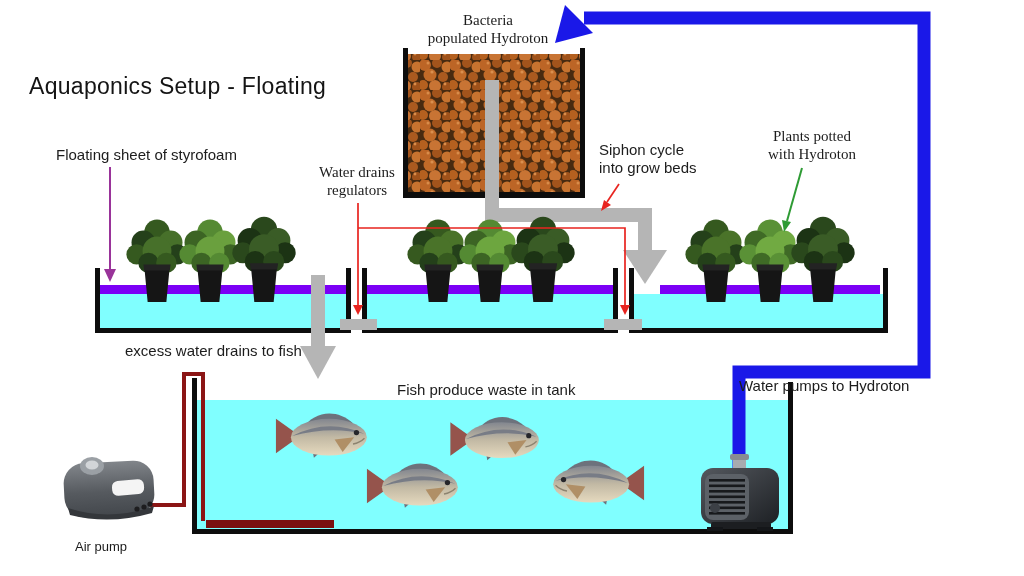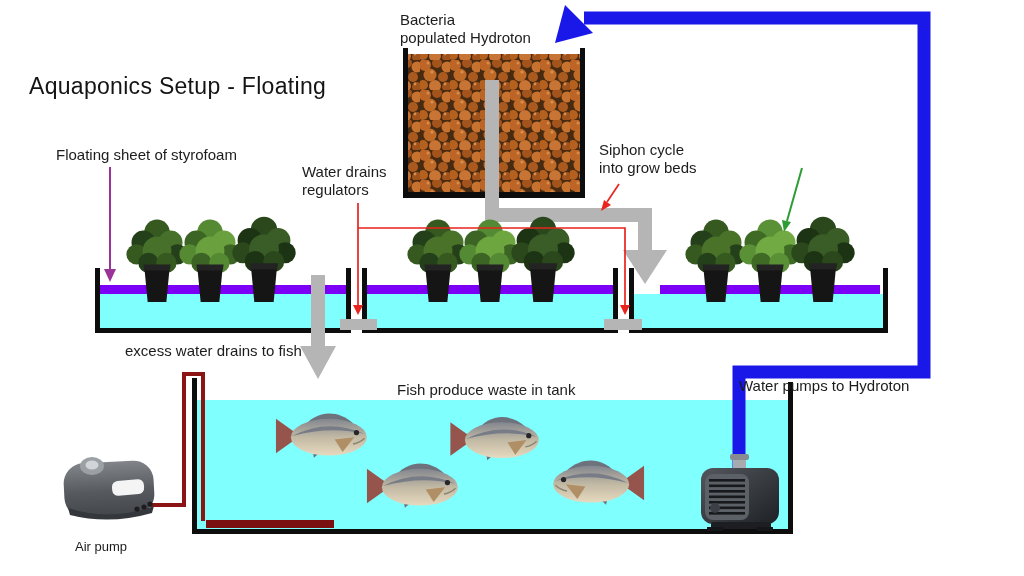--- a/index.html
+++ b/index.html
@@ -1,20 +1,20 @@
 <!DOCTYPE html>
 <html><head>
 <meta charset="utf-8">
 <style>
   html,body{margin:0;padding:0;background:#fff;}
   #stage{position:relative;width:1024px;height:576px;background:#ffffff;overflow:hidden;
          font-family:"Liberation Sans", sans-serif;color:#1c1c1c;}
   #art{position:absolute;left:0;top:0;z-index:1;}
   .lbl{position:absolute;z-index:2;font-size:15px;line-height:18px;color:#1c1c1c;white-space:nowrap;}
-  .lbl.center{text-align:left;white-space:normal;}
+  .lbl.center{text-align:center;white-space:normal;font-family:Liberation Serif, serif;}
   #title{position:absolute;left:29px;top:30px;z-index:2;font-size:23px;letter-spacing:.3px;color:#141414;margin-top:43px;}
 </style>
 </head>
 <body>
 
 <div id="stage">
 
   <svg id="art" width="1024" height="576" viewBox="0 0 1024 576">
     <defs>
       <pattern id="hydroton" width="30" height="30" patternUnits="userSpaceOnUse">
@@ -211,20 +211,24 @@
   <div class="lbl center" style="left:302px;top:163px;width:110px;">
     <div>Water drains</div>
     <div>regulators</div>
   </div>
 
   <div class="lbl" style="left:599px;top:141px;">
     <div>Siphon cycle</div>
     <div>into grow beds</div>
   </div>
 
+  <div class="lbl center" style="left:753px;top:127px;width:118px;">
+    <div>Plants potted</div>
+    <div>with Hydroton</div>
+  </div>
 
   <div class="lbl" style="left:125px;top:342px;">excess water drains to fish</div>
 
   <div class="lbl" style="left:739px;top:346px;margin-top:31px;">Water pumps to Hydroton</div>
 
   <div class="lbl" style="left:397px;top:381px;text-align:center;">Fish produce waste in tank</div>
 
   <div class="lbl" style="left:75px;top:538px;font-size:13px;">Air pump</div>
 
 </div>

